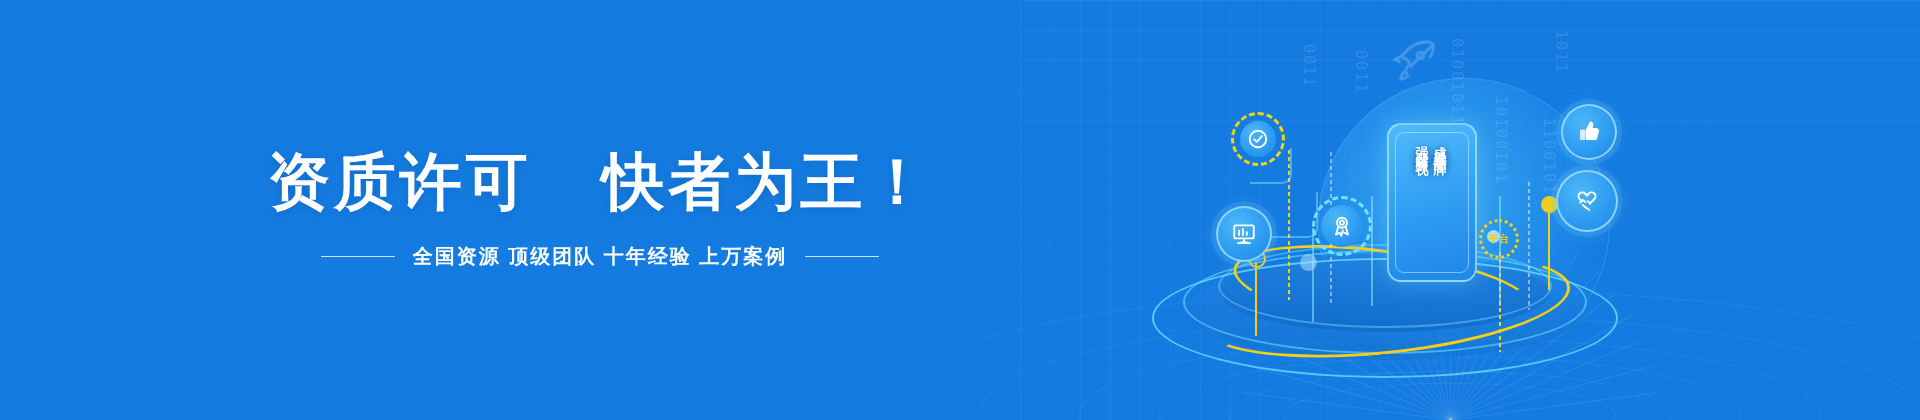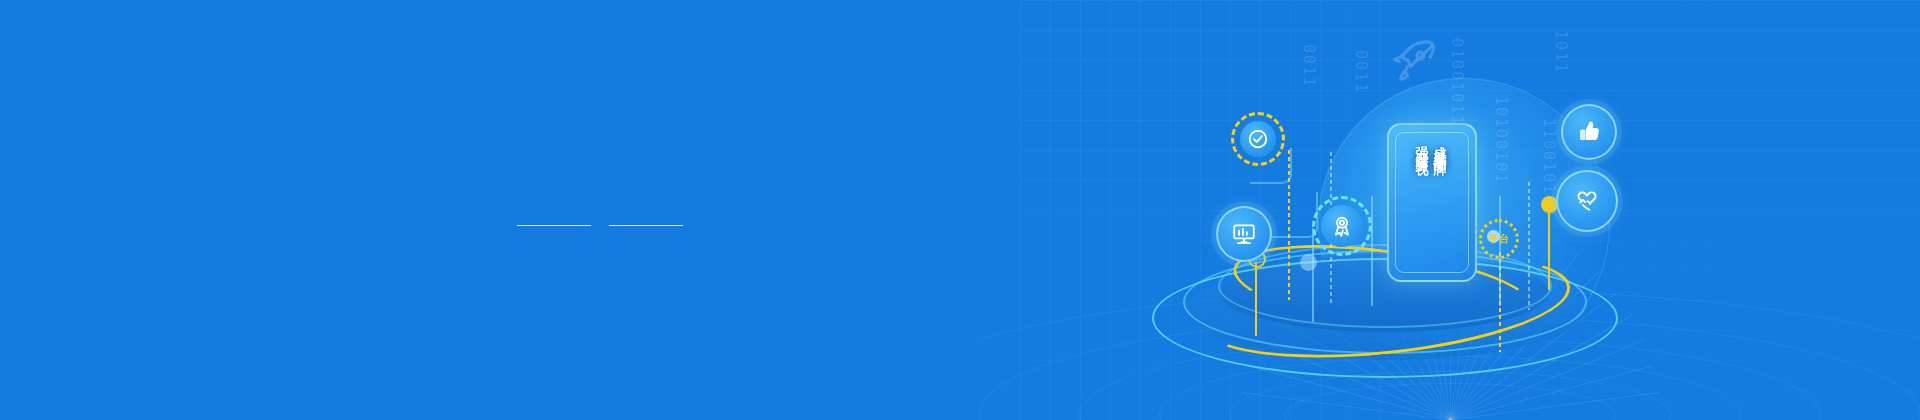--- a/index.html
+++ b/index.html
@@ -368,21 +368,27 @@
       <svg width="30" height="30" viewBox="0 0 24 24" fill="none" stroke="#ffffff" stroke-width="1.5" stroke-linecap="round" stroke-linejoin="round">
         <path d="M12 7.6 10.5 6a3.1 3.1 0 0 0-4.4 4.4l1.3 1.3"></path>
         <path d="M12 7.6 13.5 6a3.1 3.1 0 0 1 4.4 4.4l-3.6 3.6"></path>
         <path d="m6.6 13.2 2.2-2 1.9 1.7M8.6 15.1l1.6 1.5M10.6 16.8l1.4 1.3M12.6 18.1l1.2 1"></path>
         <path d="m12.5 12.1 2.1 1.9"></path>
       </svg>
     </span>
   </div>
 
   <div class="content">
+    <h1 class="headline">
+      <span>资质许可</span>
+      <span class="gap"></span>
+      <span>快者为王！</span>
+    </h1>
 
     <div class="subline">
       <span class="rule"></span>
+      <span class="subtitle">全国资源 顶级团队 十年经验 上万案例</span>
       <span class="rule"></span>
     </div>
 
   </div>
 
 </div>
 
 </body></html>

